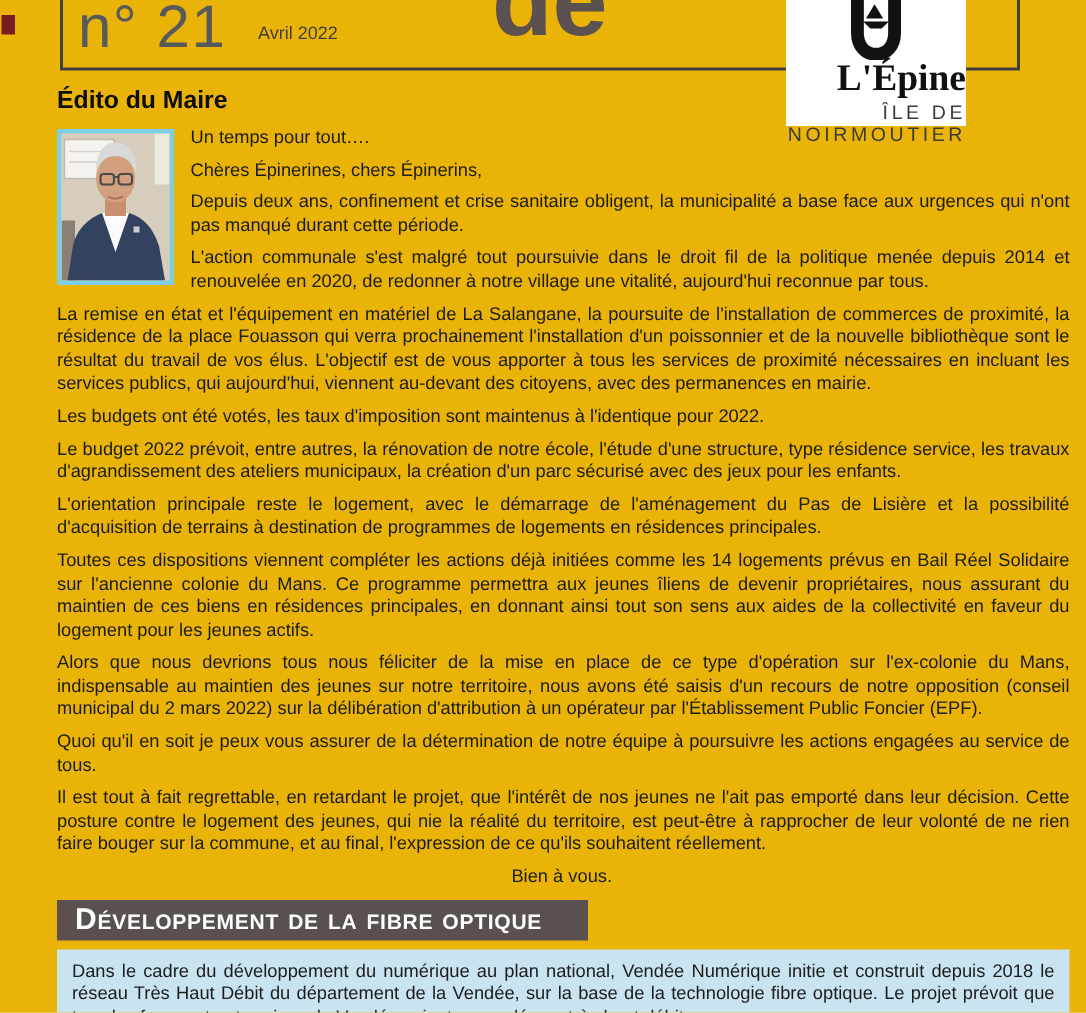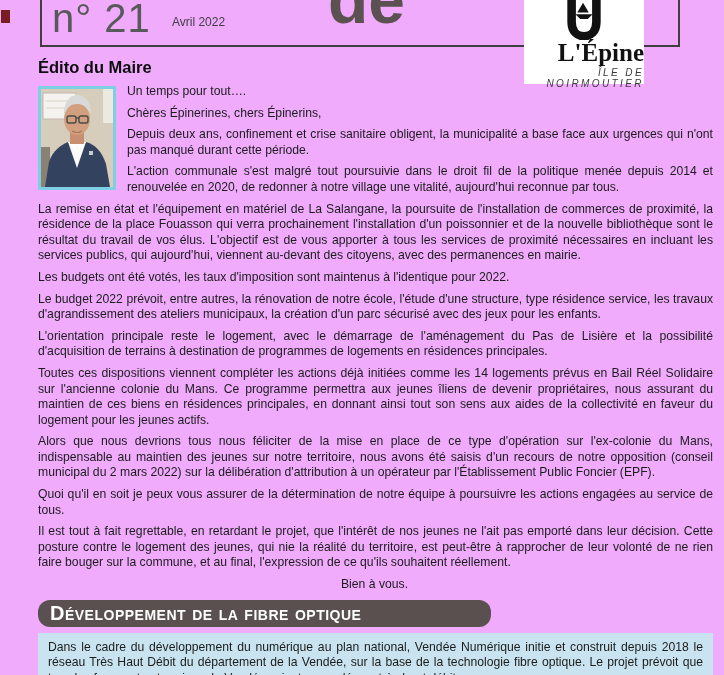--- a/index.html
+++ b/index.html
@@ -1,19 +1,19 @@
 <!DOCTYPE html>
 <html lang="fr"><head>
 <meta charset="utf-8">
 <style>
   * { margin:0; padding:0; box-sizing:border-box; }
   body { background:#ffffff; font-family:"Liberation Sans", sans-serif; }
   .page {
     position:relative; width:724px; height:675px;
-    background:#f0abfc; overflow:hidden; color:#1f1f1f;
+    background:#eab308; overflow:hidden; color:#1f1f1f;
   }
   
   .masthead { position:relative; height:56px; }
   .issue-box {
     position:absolute; left:40px; top:-12px; width:640px; height:59px;
     border:2px solid #3f3f3f; background:transparent;
   }
   .edge-mark { position:absolute; left:1px; top:10px; width:9px; height:13px; background:#7a1d22; }
   .issue-number {
     position:absolute; left:52px; top:-4px; font-size:40px; line-height:44px;
@@ -25,36 +25,36 @@
   .masthead-de {
     position:absolute; left:328px; top:-33px; font-size:66px; line-height:66px;
     font-weight:bold; color:#5a5150;
   }
   .logo {
     position:absolute; left:524px; top:0; width:120px; height:84px;
     background:#ffffff; text-align:right; z-index:2;
   }
   .logo-u { display:block; margin:0 auto; width:44px; height:40px; }
   .logo-name { font-family:"Liberation Serif", serif; font-weight:bold; font-size:25px; line-height:25px; color:#111; }
-  .logo-sub { font-size:10px; letter-spacing:2.4px; color:#3b3b3b; margin-top:2px;font-style:italic; }
+  .logo-sub { font-size:13px; letter-spacing:2.4px; color:#3b3b3b; margin-top:2px; }
   
   .edito-heading { margin:2px 12px 7px 38px; font-size:16.5px; font-weight:bold; color:#0d0d0d; }
   .edito { margin:0 11px 0 38px; text-align:justify; font-size:12.2px; line-height:15.6px; color:#1c1c1c; }
   .edito p { margin:0 0 6px 0; }
   .mayor-photo {
     float:left; width:78px; height:104px; border:3px solid #7ecfe3;
     margin:2px 11px 2px 0; background:#d8d0c2;
   }
   .mayor-photo svg { display:block; width:100%; height:100%; }
   .signoff { text-align:center; margin:2px 2px 0 0 !important; }
   
   .section-banner {
-    margin:7px 0 0 38px; width:453px; background:#5a504f; color:#ffffff;
+    margin:7px 0 0 38px; width:354px; background:#5a504f; color:#ffffff;
     font-variant:small-caps; font-weight:bold; font-size:20px; line-height:20px;
-    letter-spacing:0.5px; padding:3px 24px 4px 12px;border-radius:12px;
+    letter-spacing:0.5px; padding:3px 24px 4px 12px;
   }
   .info-box {
     margin:6px 11px 0 38px; background:#c9e4f0; padding:7px 10px 10px 10px;
     text-align:justify; font-size:12.2px; line-height:15.6px; color:#1c1c1c;
   }
   .info-box p { margin:0 0 7px 0; }
 </style>
 </head>
 <body>
 

